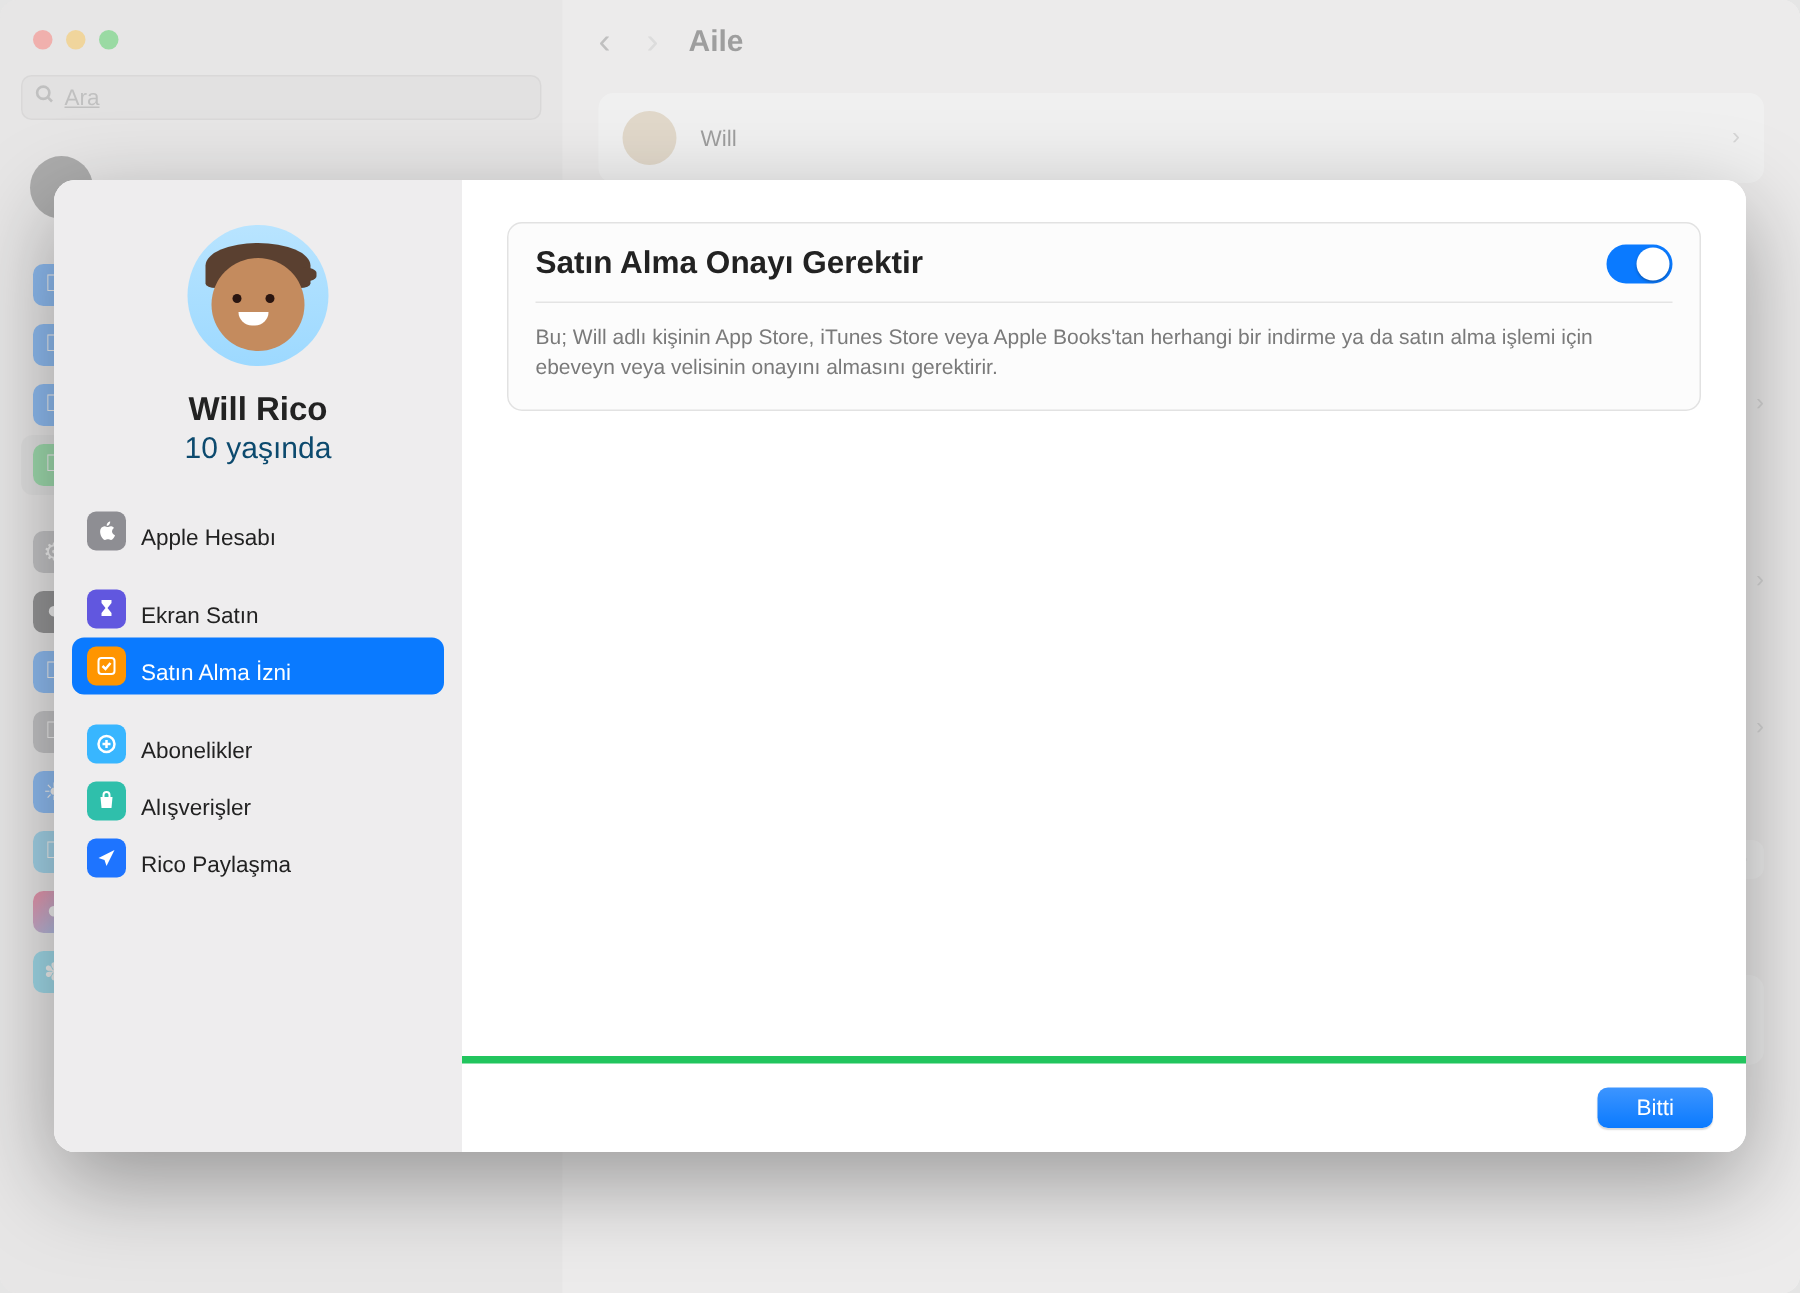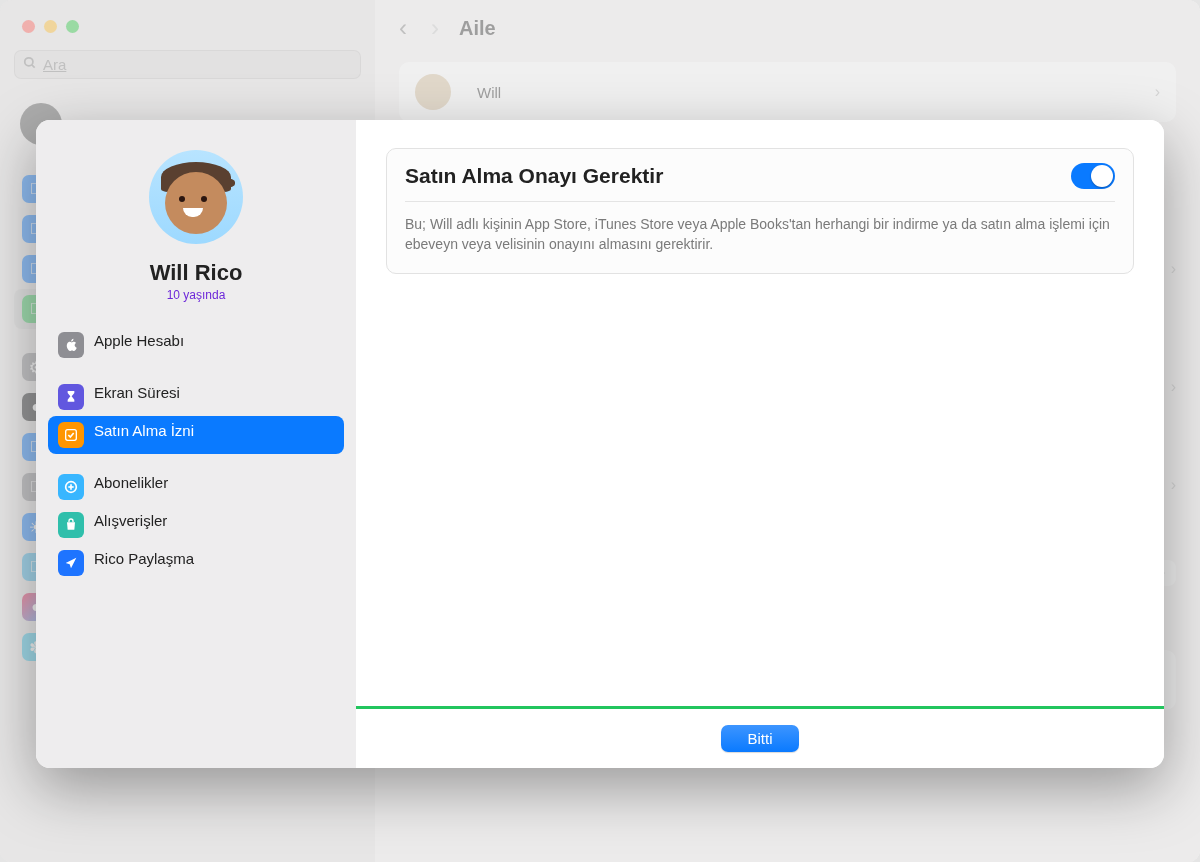--- a/index.html
+++ b/index.html
@@ -66,21 +66,21 @@
 
     .bg-main {
       position:absolute;
       left: 375px; top:0; right:0; bottom:0;
       background: #f4f2f2;
       padding: 14px 24px;
     }
     .bg-header { display:flex; align-items:center; gap:20px; margin-bottom:20px; }
     .bg-nav-arrows { display:flex; gap:24px; color:#888; font-size:24px; }
     .bg-title { font-size:20px; font-weight:700; color:#333; }
-    .bg-row { background:#fff; border-radius:10px; padding:12px 16px; display:flex; align-items:center; gap:26px; margin-bottom:8px; position:relative; }
+    .bg-row { background:#fff; border-radius:10px; padding:12px 16px; display:flex; align-items:center; gap:16px; margin-bottom:8px; position:relative; }
     .bg-row-avatar { width:36px; height:36px; border-radius:50%; background:#d9c3a0; }
     .bg-row-icon { width:36px; height:36px; border-radius:8px; background:#38b6ff; display:flex; align-items:center; justify-content:center; color:#fff; }
     .bg-row-text { font-size:15px; color:#333; font-weight:500; }
     .bg-row-sub { font-size:12px; color:#888; }
     .bg-chevron { position:absolute; right:16px; color:#bbb; font-size:16px; }
     .bg-more { position:absolute; right:24px; top:560px; background:#fff; border-radius:8px; padding:4px 10px; color:#888; }
 
     
     .modal {
       position: absolute;
@@ -89,21 +89,21 @@
       width: 1128px;
       height: 648px;
       background: #fff;
       border-radius: 14px;
       box-shadow: 0 20px 60px rgba(0,0,0,0.35);
       display: flex;
       overflow: hidden;
       z-index: 10;
     }
     .modal-sidebar {
-      width: 320px;
+      width: 272px;
       background: #eeedee;
       padding: 30px 0 20px 0;
       display: flex;
       flex-direction: column;
     }
     .profile {
       display:flex; flex-direction:column; align-items:center;
       padding: 0 20px 14px 20px;
     }
     .avatar-circle {
@@ -118,26 +118,26 @@
       position: relative;
     }
     .memoji-face { width:62px; height:62px; border-radius:50%; background:#c48b5e; position:absolute; top:12px; left:6px; }
     .memoji-hat { width:70px; height:30px; border-radius:50% 50% 10% 10%; background:#5a4030; position:absolute; top:2px; left:2px; }
     .memoji-brim { width:24px; height:10px; background:#5a4030; border-radius:0 40% 40% 0; position:absolute; top:18px; left:52px; }
     .memoji-eye { width:6px; height:6px; border-radius:50%; background:#2a1510; position:absolute; top:36px; }
     .memoji-eye.left { left:20px; }
     .memoji-eye.right { left:42px; }
     .memoji-mouth { width:20px; height:9px; border-radius:0 0 14px 14px; background:#fff; position:absolute; top:48px; left:24px; }
     .profile-name { font-size:22px; font-weight:700; color:#222; }
-    .profile-age { font-size:12px; color:#6d28d9; margin-top:2px; }
+    .profile-age { font-size:20px; color:#0c4a6e; margin-top:2px; }
 
     .sb-list { padding: 10px 12px; }
     .sb-group-gap { height: 14px; }
     .sb-item {
-      display:flex; align-items:flex-start; gap:10px;
+      display:flex; align-items:flex-end; gap:10px;
       padding: 6px 10px;
       border-radius: 8px;
       font-size:15px;
       color:#222;
       cursor: pointer;
     }
     .sb-item.selected {
       background: #0a7aff;
       color:#fff;
     }
@@ -179,23 +179,23 @@
       position:absolute; top:2px; right:2px;
       box-shadow:0 1px 2px rgba(0,0,0,0.3);
     }
     .card-divider { height:1px; background:#e4e4e4; margin:0 18px; }
     .card-desc {
       padding: 12px 18px 18px 18px;
       font-size:14px; color:#7a7a7a; line-height:1.45;
     }
 
     .modal-footer {
-      border-top: 3px solid #22c55e;
+      border-top: 5px solid #22c55e;
       padding: 16px 22px;
-      display:flex; justify-content:center;
+      display:flex; justify-content:flex-end;
     }
     .btn-done {
       background: linear-gradient(180deg,#3d95ff 0%, #0a7aff 100%);
       color:#fff; font-size:15px; font-weight:500;
       border:none; border-radius:7px;
       padding: 5px 26px;
       cursor:pointer;
       box-shadow: 0 1px 1px rgba(0,0,0,0.15);
     }
   </style>
@@ -336,21 +336,21 @@
       </div>
 
       <div class="sb-group-gap"></div>
 
       <div class="sb-item">
         <div class="sb-icon" style="background:#6157df">
           <svg viewBox="0 0 24 24" fill="#fff">
               <path d="M7 3h10v3l-4 5 4 5v3H7v-3l4-5-4-5V3z"></path>
             </svg>
         </div>
-        <span>Ekran Süresi</span>
+        <span>Ekran Satın</span>
       </div>
       <div class="sb-item selected">
         <div class="sb-icon" style="background:#ff9500">
           <svg viewBox="0 0 24 24" fill="#fff">
               <rect x="4" y="4" width="16" height="16" rx="3" fill="none" stroke="#fff" stroke-width="2"></rect>
               <path d="M8 12l3 3 5-6" fill="none" stroke="#fff" stroke-width="2.5"></path>
             </svg>
         </div>
         <span>Satın Alma İzni</span>
       </div>

